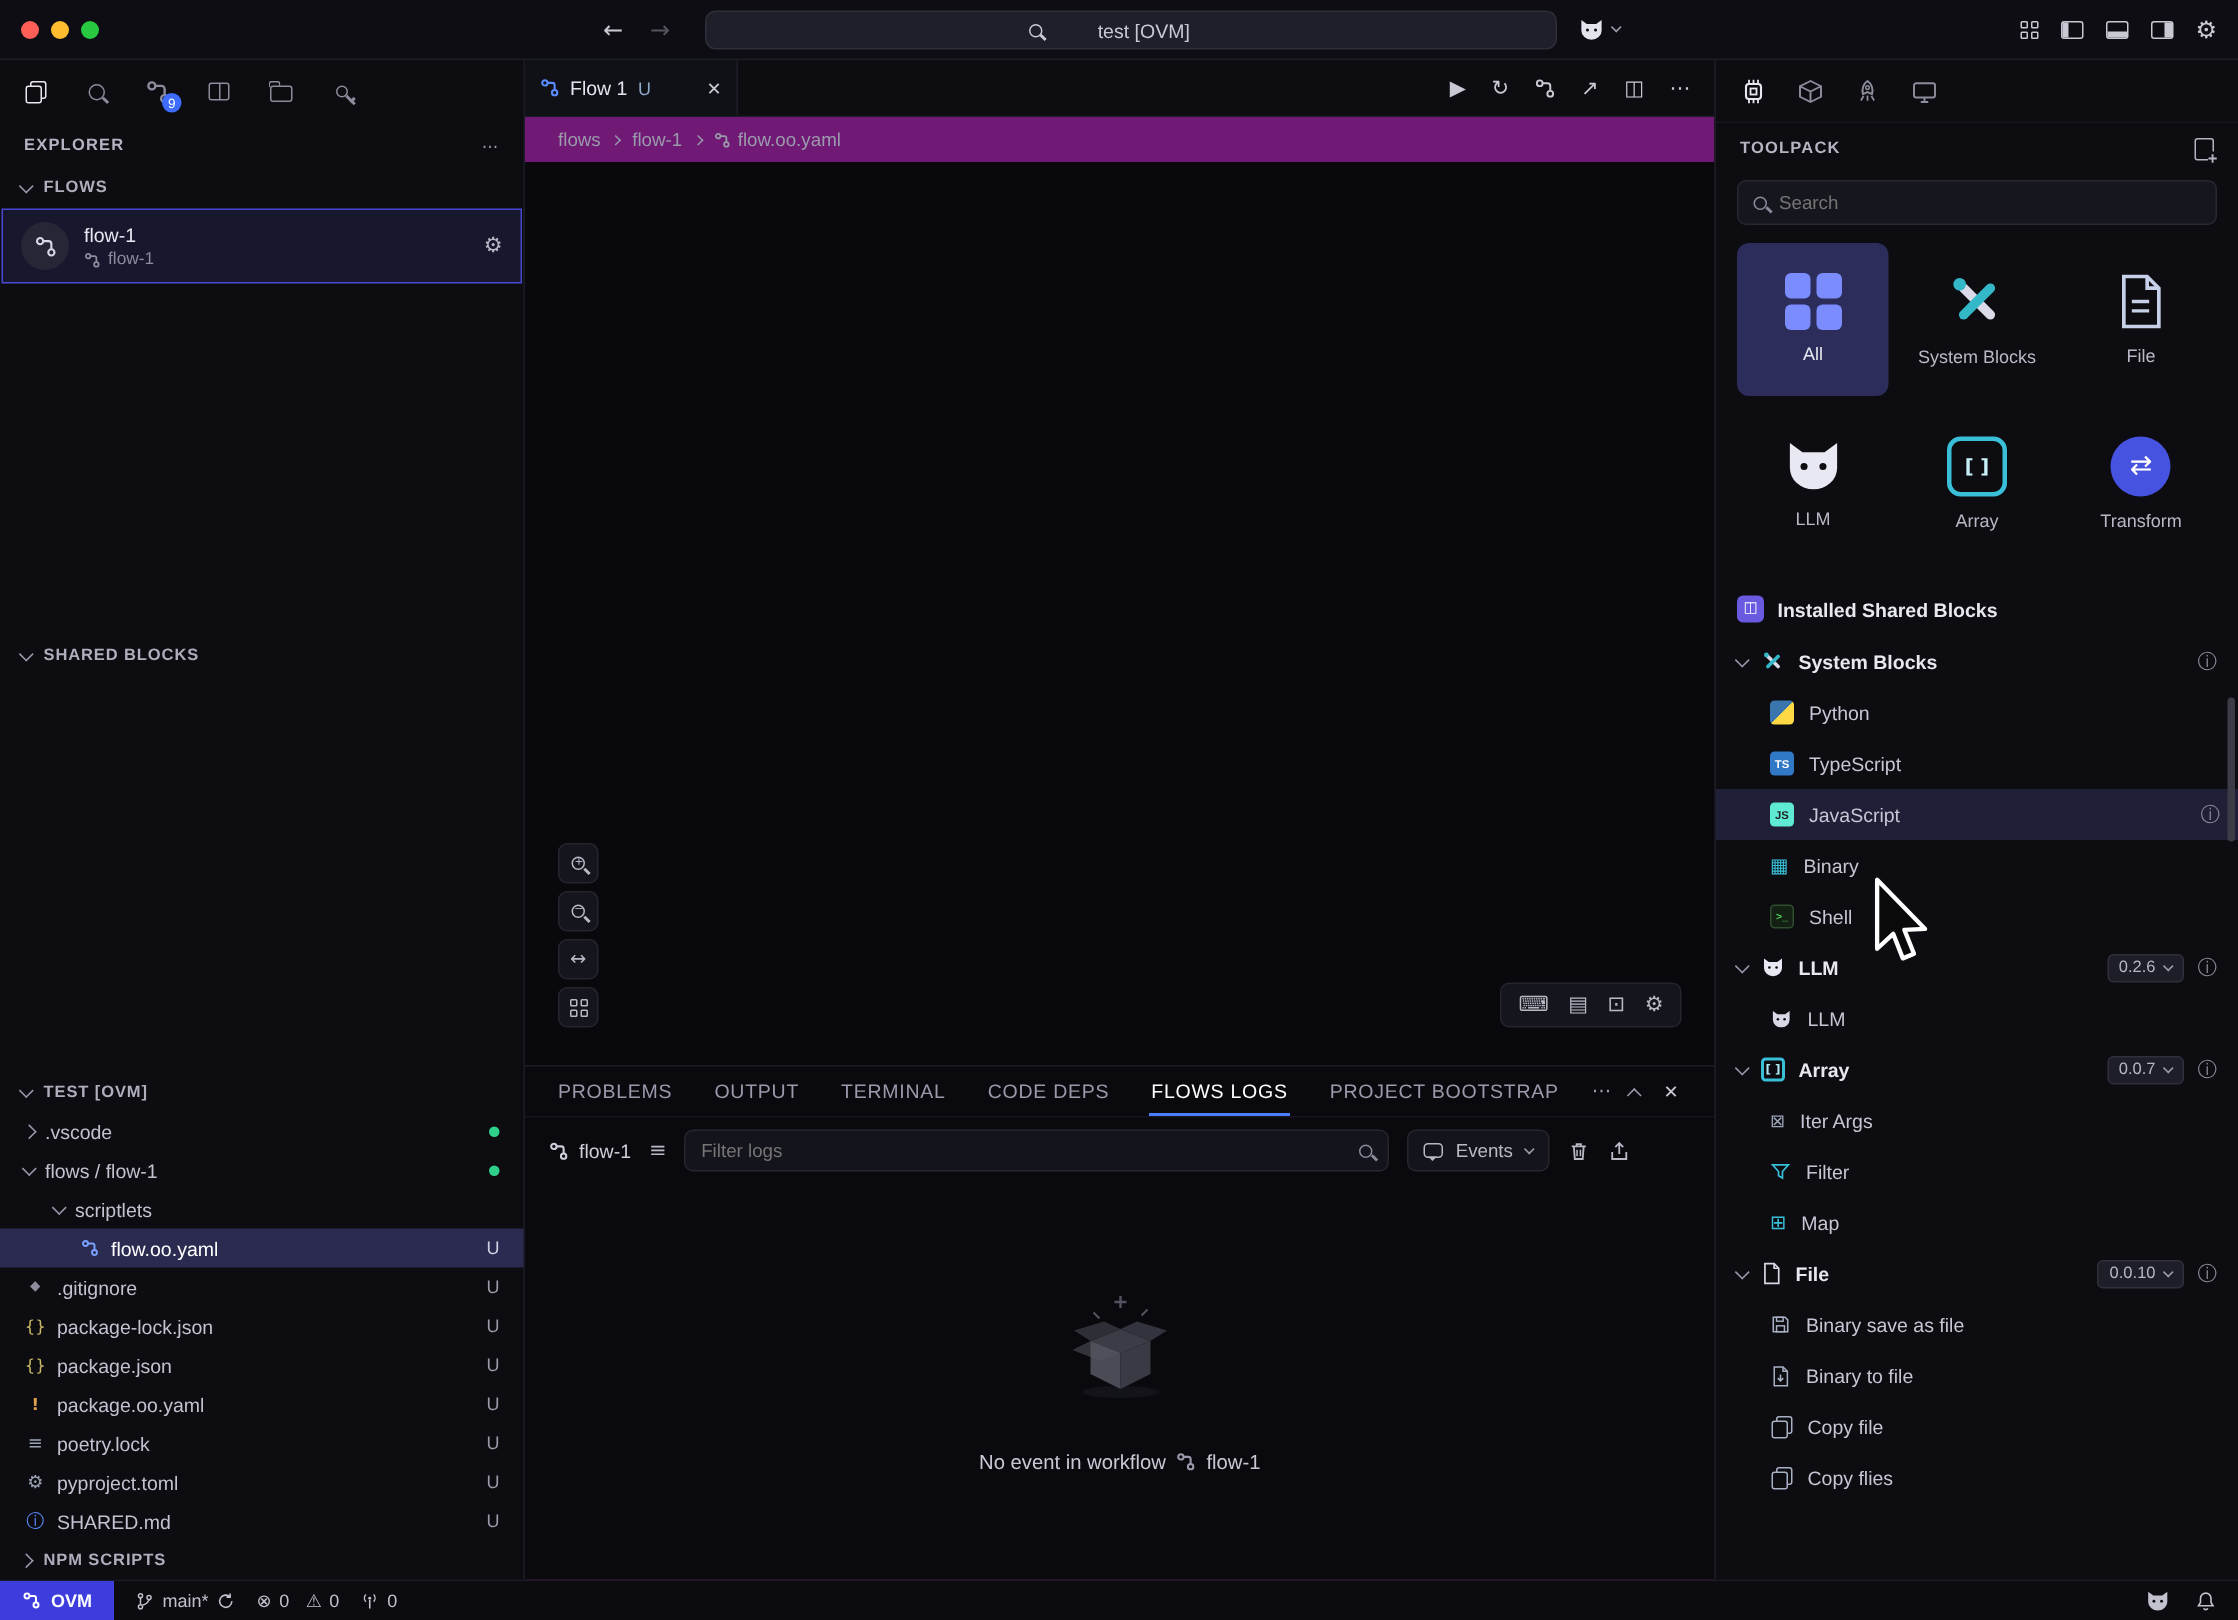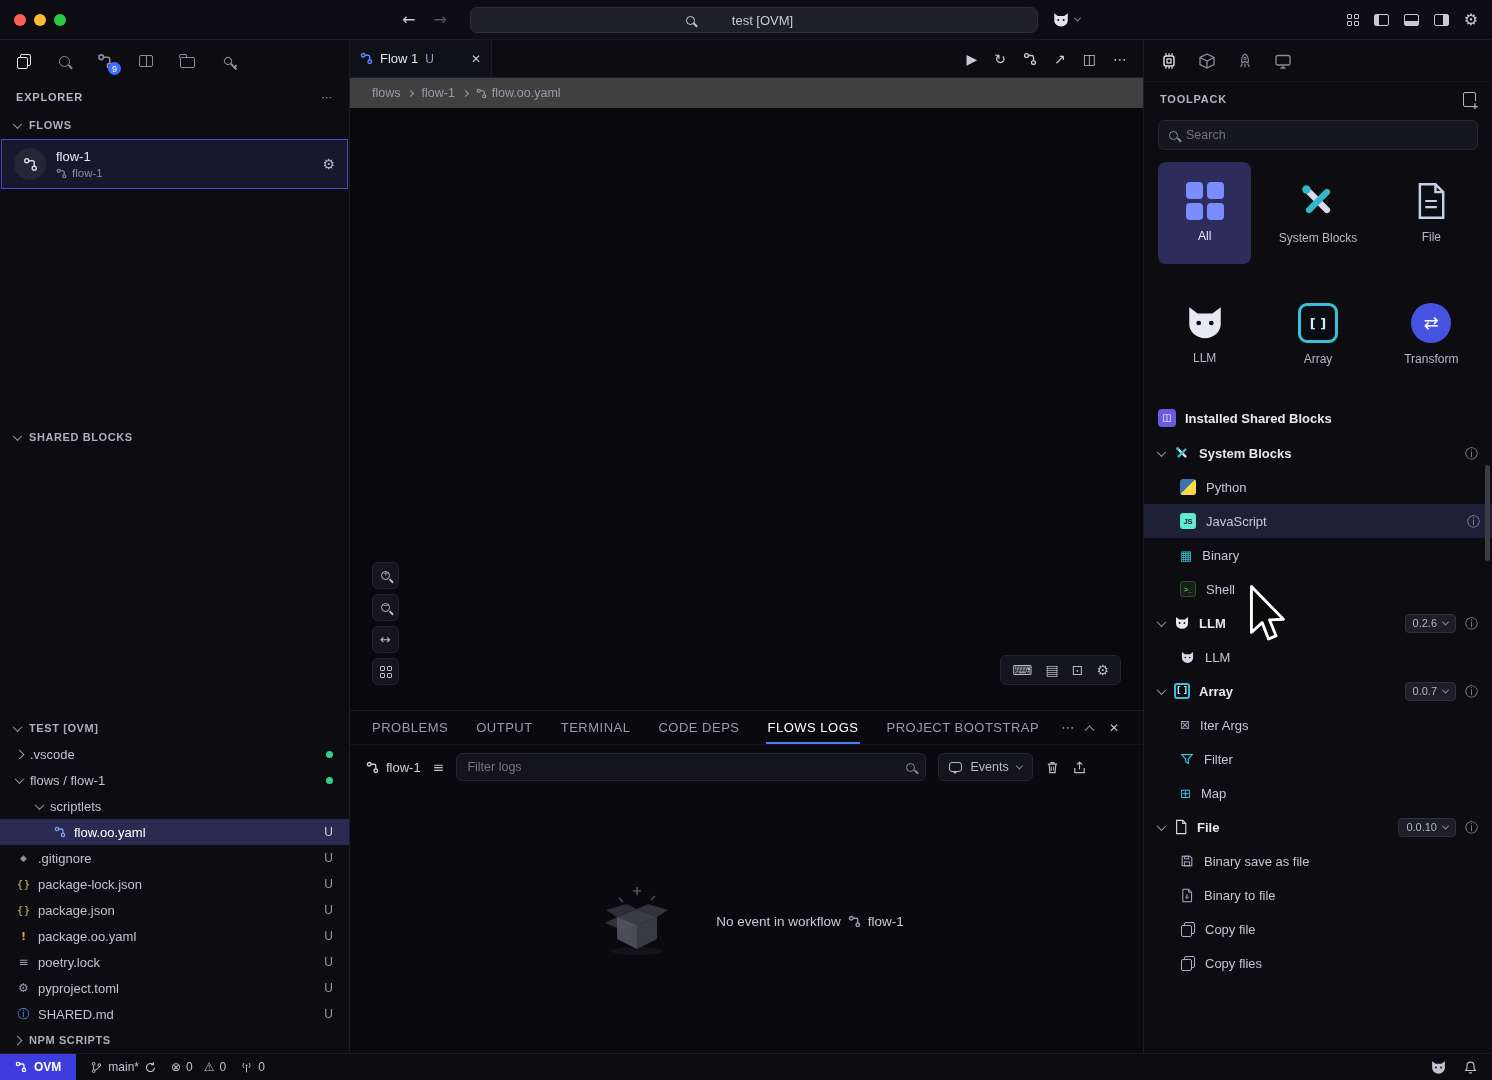--- a/index.html
+++ b/index.html
@@ -65,21 +65,21 @@
   .tree { flex:none; }
   .trow { height:26px; display:flex; align-items:center; gap:7px; padding-right:16px; color:#c2c2d0; }
   .trow.sel { background:#2b2b52; color:#fff; }
   .tspacer { flex:1; }
   .ubadge { font-size:12px; color:#9a9aa8; }
   .trow.sel .ubadge { color:#cfcfe2; }
   .gdot { width:7px; height:7px; border-radius:50%; background:#2fd08c; }
   .ficon { width:15px; display:inline-flex; justify-content:center; font-size:11px; flex:none; }
 
   
-  .main { flex:1; display:flex; flex-direction:column; background:#404040; min-width:0; }
+  .main { flex:1; display:flex; flex-direction:column; background:#701a75; min-width:0; }
   .tabbar { height:38px; background:#0c0c11; border-bottom:1px solid #1c1c26; display:flex; align-items:stretch; flex:none; }
   .tab { width:142px; display:flex; align-items:center; gap:7px; padding:0 10px; background:#101017; border-right:1px solid #1c1c26; color:#e4e4ee; }
   .tab .mod { color:#8fa8c8; font-size:12px; }
   .tab .x { color:#c9c9d4; font-size:12px; margin-left:auto; }
   .tab-actions { margin-left:auto; display:flex; align-items:center; gap:17px; padding-right:16px; color:#c9c9d4; font-size:14px; }
   .breadcrumbs { height:30px; display:flex; align-items:center; gap:8px; padding:0 22px; font-size:12.5px; color:#9a9aac; flex:none; }
   .canvas { flex:1; position:relative; background:#09090d; }
   .zoom-stack { position:absolute; left:22px; bottom:25px; display:flex; flex-direction:column; gap:5px; }
   .zbtn { width:27px; height:27px; background:#15151d; border:1px solid #25252f; border-radius:6px; display:flex; align-items:center; justify-content:center; color:#b9b9c6; font-size:13px; position:relative; }
   .zbtn .ic-mag::before { position:absolute; left:0.5px; top:-3.5px; width:100%; text-align:center; font-size:9px; color:currentColor; }
@@ -93,31 +93,31 @@
   .ptab { padding:0 12px; height:100%; display:flex; align-items:center; font-size:13px; letter-spacing:.5px; color:#9a9aac; position:relative; }
   .ptab.active { color:#fff; }
   .ptab.active::after { content:""; position:absolute; left:10px; right:10px; bottom:0; height:2px; background:#4d7dff; }
   .ptab-more { color:#9a9aac; padding:0 6px; }
   .pright { margin-left:auto; display:flex; align-items:center; gap:16px; padding-right:14px; color:#c9c9d4; }
   .ptoolbar { height:44px; display:flex; align-items:center; gap:12px; padding:0 16px; flex:none; }
   .pflow { display:flex; align-items:center; gap:7px; color:#cfcfdc; }
   .filter-wrap { flex:1; max-width:470px; height:28px; background:#14141c; border:1px solid #26262f; border-radius:6px; display:flex; align-items:center; padding:0 10px; gap:8px; color:#8a8a9a; }
   .filter-wrap input { flex:1; background:transparent; border:none; outline:none; color:#cfcfdc; font-size:12.5px; font-family:inherit; }
   .events-dd { height:28px; border:1px solid #26262f; background:#14141c; border-radius:6px; display:flex; align-items:center; gap:8px; padding:0 10px; color:#b9b9c6; font-size:12.5px; }
-  .pcontent { flex:1; display:flex; align-items:center; justify-content:center; gap:31px; }
+  .pcontent { flex:1; display:flex; flex-direction:column; align-items:center; justify-content:center; gap:31px; }
   .empty-text { display:flex; align-items:center; gap:7px; color:#c9c9d6; font-size:13.5px; }
 
   
   .sidebar-right { width:349px; background:#0c0c11; border-left:1px solid #1c1c26; display:flex; flex-direction:column; position:relative; }
   .r-icons { height:42px; display:flex; align-items:center; gap:20px; padding:0 16px; color:#8c8c9c; border-bottom:1px solid #15151d; flex:none; }
   .r-icons .active { color:#e8e8f0; }
   .tp-header { height:34px; display:flex; align-items:center; padding:0 16px; font-size:11px; font-weight:bold; letter-spacing:.8px; color:#b4b4c2; flex:none; }
   .tp-search { margin:4px 14px 10px 14px; height:30px; background:#16161f; border:1px solid #282832; border-radius:6px; display:flex; align-items:center; gap:8px; padding:0 10px; color:#8a8a9a; flex:none; }
   .tp-search input { flex:1; background:transparent; border:none; outline:none; color:#14b8a6; font-size:12.5px; font-family:inherit; }
-  .tiles { display:grid; grid-template-columns:repeat(3,1fr); gap:20px; padding:2px 14px 14px 14px; flex:none; }
+  .tiles { display:grid; grid-template-columns:repeat(3,1fr); gap:8px; padding:2px 14px 14px 14px; flex:none; }
   .tile { height:102px; border-radius:8px; display:flex; flex-direction:column; align-items:center; justify-content:center; gap:9px; color:#b9b9c6; font-size:12px; text-align:center; padding:4px; }
   .tile.sel { background:#2d2d5c; color:#e8e8f2; }
   .tile-label { line-height:1.25; display:flex; align-items:center; justify-content:center; gap:4px; flex-wrap:wrap; max-width:86px; }
   .ic-all { display:grid; grid-template-columns:17px 17px; grid-template-rows:17px 17px; gap:4px; }
   .ic-all i { background:#7b8cff; border-radius:4px; }
   .ic-arraybig { width:40px; height:40px; border:3px solid #39c0d8; border-radius:9px; display:flex; align-items:center; justify-content:center; color:#c8f0f8; font-weight:bold; font-size:13px; }
   .ic-transformbig { width:40px; height:40px; border-radius:50%; background:#4553e0; display:flex; align-items:center; justify-content:center; color:#fff; font-size:18px; }
   .installed-hdr { height:36px; display:flex; align-items:center; gap:9px; padding:0 14px; font-weight:bold; font-size:13px; color:#e8e8f0; flex:none; }
   .inst-ic { width:18px; height:18px; border-radius:4px; background:#6a5ae0; display:flex; align-items:center; justify-content:center; color:#fff; font-size:10px; }
   .blocklist { flex:1; overflow:hidden; }
@@ -565,20 +565,24 @@
               <circle cx="9" cy="9" r="4" fill="#34b8c8"></circle>
             </svg>
           <span>System Blocks</span>
           <span class="sp"></span>
           <span class="info glyph">ⓘ</span>
         </div>
         <div class="g-item">
           <span class="sq py"></span>
           <span>Python</span>
         </div>
+        <div class="g-item">
+          <span class="sq ts">TS</span>
+          <span>TypeScript</span>
+        </div>
         <div class="g-item hl">
           <span class="sq js">JS</span>
           <span>JavaScript</span>
           <span class="sp"></span>
           <span class="info glyph">ⓘ</span>
         </div>
         <div class="g-item">
           <span class="glyph teal" style="font-size:13px">▦</span>
           <span>Binary</span>
         </div>

